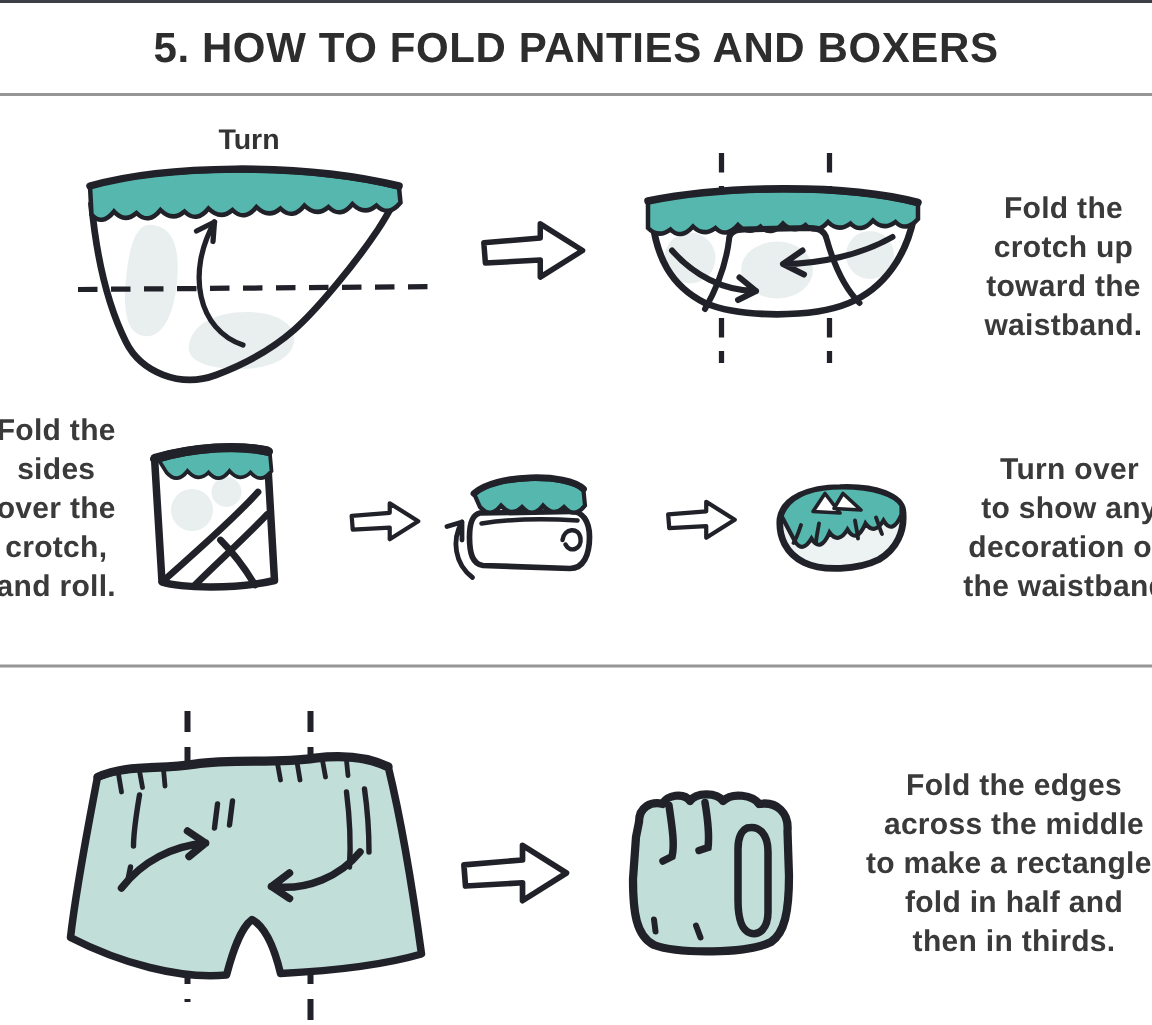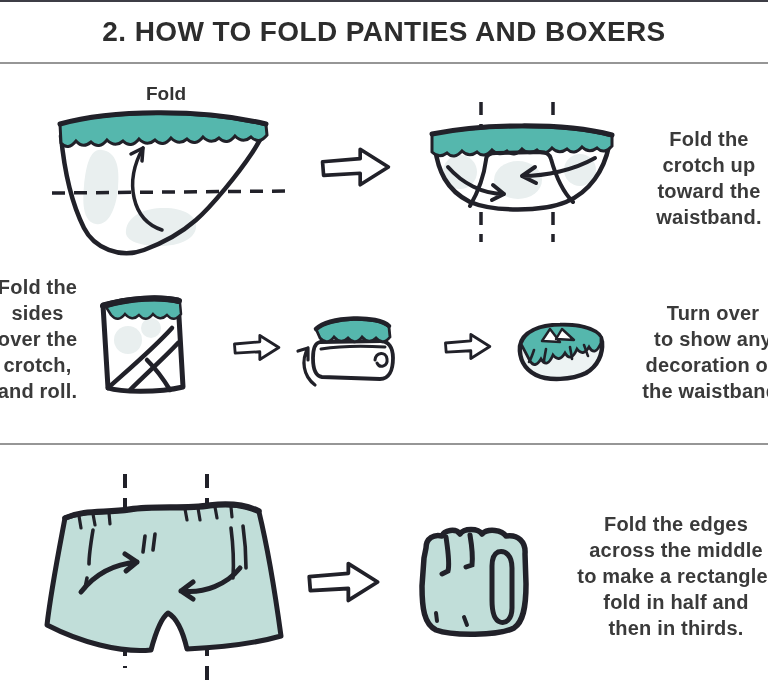--- a/index.html
+++ b/index.html
@@ -26,23 +26,23 @@
 </style>
 </head>
 <body>
 
 <div class="canvas">
 
   <div class="abs top-border"></div>
   <div class="abs divider" style="top:62px"></div>
   <div class="abs divider" style="top:443px"></div>
 
-  <div class="abs title">2. HOW TO FOLD PANTIES AND BOXERS</div>
+  <div class="abs title">5. HOW TO FOLD PANTIES AND BOXERS</div>
 
-  <div class="abs back-label">Fold</div>
+  <div class="abs back-label">Turn</div>
 
   <svg class="abs" style="left:40px;top:78px" width="260" height="190" viewBox="0 0 260 190">
 
     <path d="M21,58 C 24,90 30,122 44,150 C 54,170 80,181 104,172 C 120,166 140,156 156,142 C 172,128 198,96 212,75 C 218,66 222,58 225,53 L 21,52 Z" fill="#ffffff" stroke="none"></path>
     <path d="M62,110 m0,-38 c14,2 18,16 16,38 c-2,22 -10,38 -22,36 c-12,-2 -14,-18 -12,-38 c2,-20 6,-38 18,-36 Z" fill="#e9efef"></path>
     <path d="M122,152 m-36,0 c2,-14 18,-22 38,-22 c20,0 34,8 32,20 c-2,12 -18,18 -36,18 c-18,0 -36,-4 -34,-16 Z" fill="#e9efef"></path>
     <path d="M21,58 C 24,90 30,122 44,150 C 54,170 80,181 104,172 C 120,166 140,156 156,142 C 172,128 198,96 212,75 C 218,66 222,58 225,53" fill="none" stroke="#212129" stroke-width="4.5" stroke-linecap="round"></path>
 
     <path d="M20,46 C 70,33 160,31 226,47 L 227,57
              q-8,10 -16,2 q-8,7 -16,-1 q-8,10 -16,2 q-8,7 -16,-1 q-8,10 -16,2 q-8,7 -16,-1

